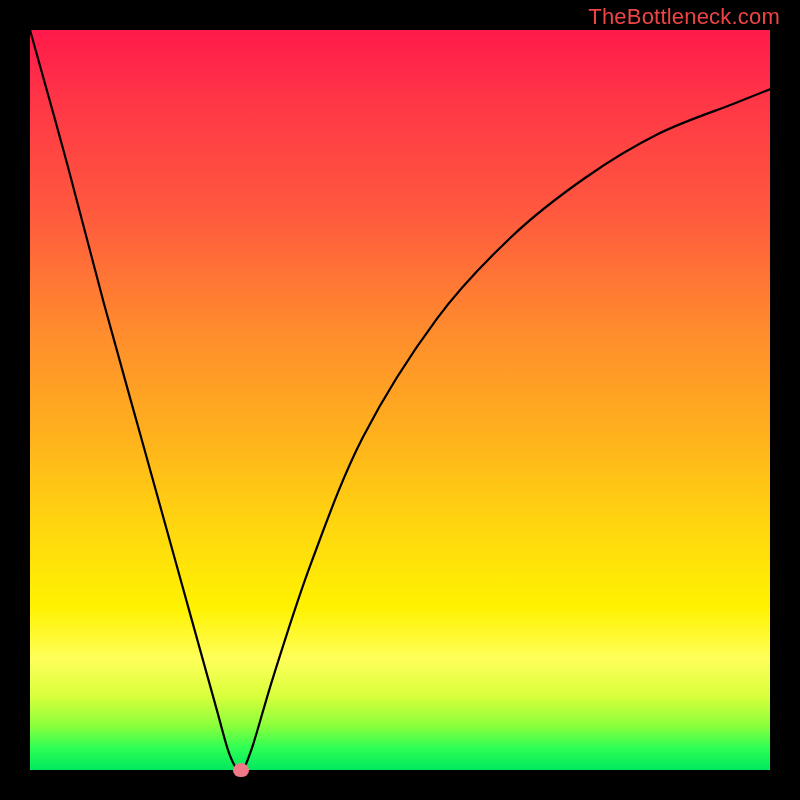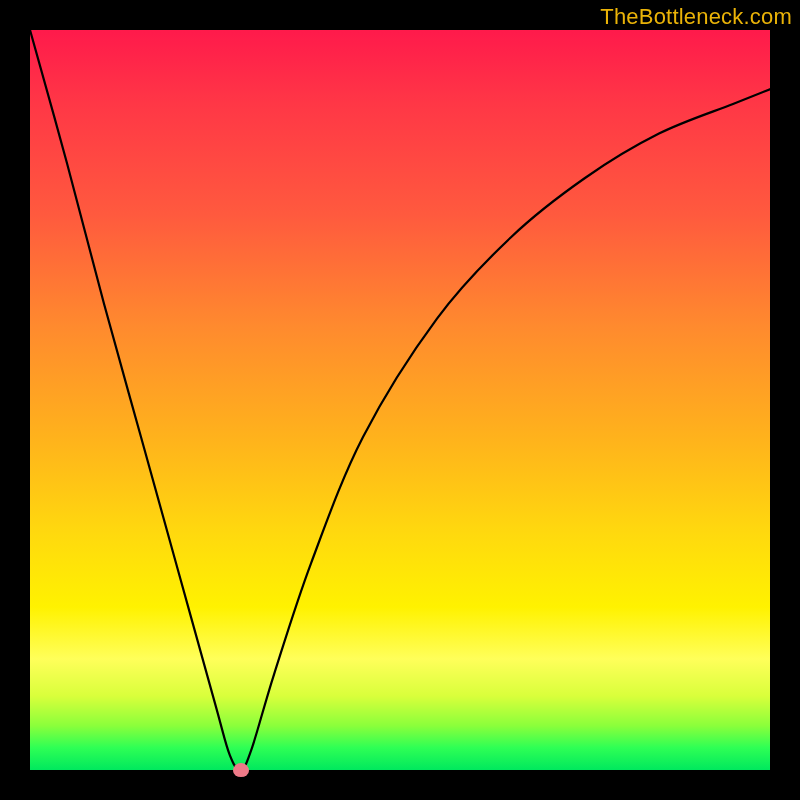--- a/index.html
+++ b/index.html
@@ -43,22 +43,22 @@
     position: absolute;
     left: 0;
     top: 0;
     width: 740px;
     height: 740px;
     pointer-events: none;
   }
   .watermark {
     position: absolute;
     top: 4px;
-    right: 8px;
-    color: #eab308;
+    right: 20px;
+    color: #ef4444;
     font-size: 22px;
     font-weight: 500;
     letter-spacing: 0.2px;
     user-select: none;
     text-align: right;
   }
   .marker {
     position: absolute;
     width: 16px;
     height: 14px;

